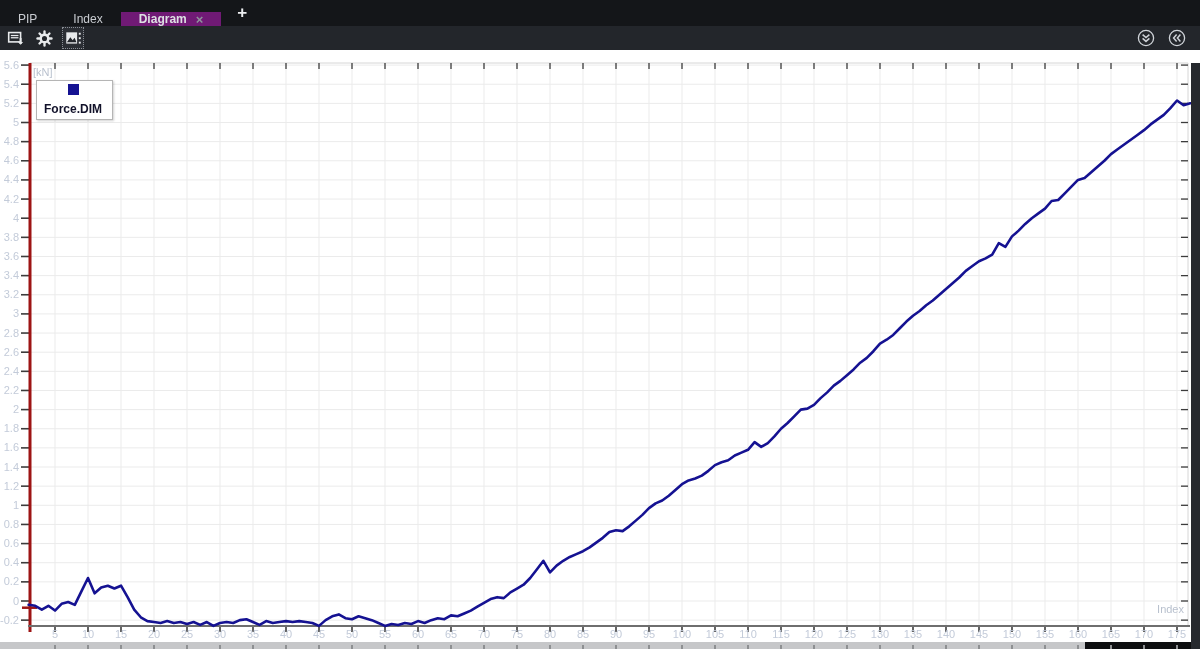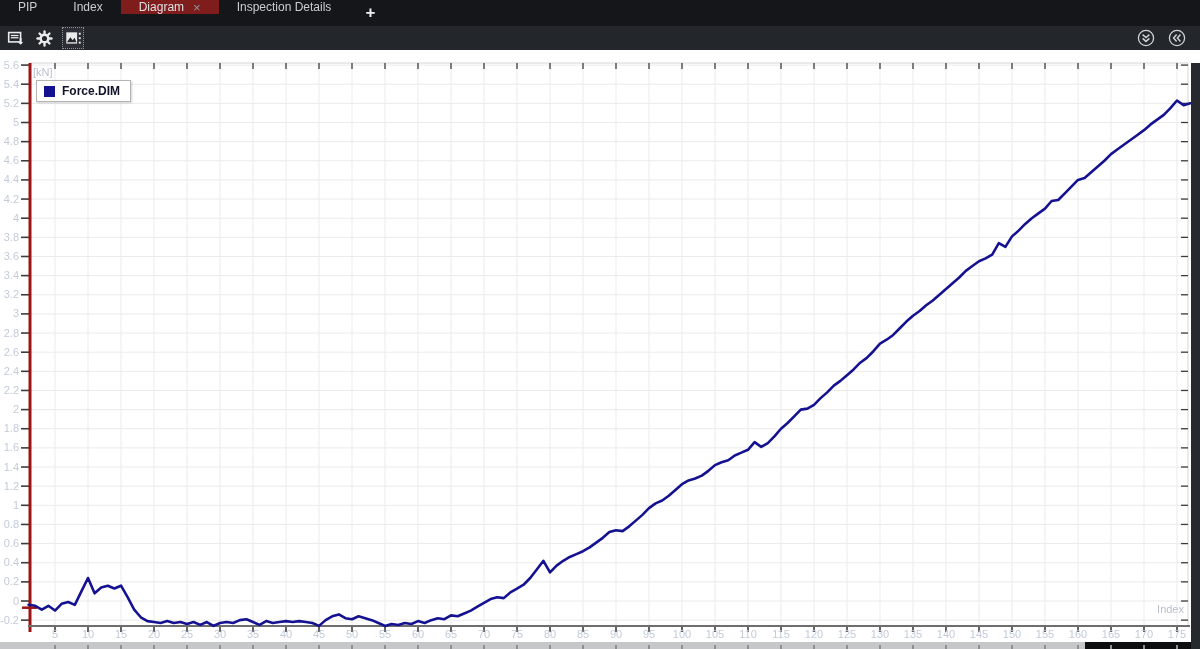--- a/index.html
+++ b/index.html
@@ -3,67 +3,64 @@
 <meta charset="utf-8">
 <style>
   * { box-sizing: border-box; margin: 0; padding: 0; }
   html,body { width:1200px; height:649px; overflow:hidden; background:#ffffff;
               font-family:"Liberation Sans", sans-serif; }
 
   
   .tabbar { height:26px; background:#141619; display:flex; align-items:stretch;
             font-size:12px; color:#c9ccd1; user-select:none; }
   .tab { padding:0 18px; display:flex; align-items:center; gap:9px; cursor:default; white-space:nowrap; }
-  .tab.active { background:#7f1d1d; color:#dde0e3; }
+  .tab.active { background:#701a75; color:#dde0e3;font-weight:bold; }
   .tab .close { color:#8f959d; font-size:13px; line-height:1; }
   .add-tab { background:none; border:none; color:#eceef0; font-size:17px; font-weight:bold;
              padding:0 16px; line-height:26px; cursor:default; }
 
   
   .toolbar { height:24px; background:#23262b; display:flex; align-items:center;
              padding:0 4px; gap:7px; }
   .tbtn { width:22px; height:22px; display:flex; align-items:center; justify-content:center;
           background:transparent; border:1px solid transparent; }
   .tbtn.selected { border:1px dotted #8a8e95; background:#2b2e34; }
   .toolbar-right { margin-left:auto; display:flex; align-items:center; gap:9px; padding-right:8px; }
 
   
   .chart-panel { position:relative; height:599px; background:#ffffff; }
   #chart { position:absolute; left:0; top:0; }
   #chart text { font-family:"Liberation Sans", sans-serif; }
 
   .legend { position:absolute; left:36px; top:30px; background:#ffffff;
             border:1px solid #b5b5b5; box-shadow:1px 1px 2px rgba(0,0,0,.18);
             padding:3px 10px 3px 7px; display:flex; align-items:center; gap:7px;
-            font-size:12px; font-weight:bold; color:#12122a; }
+            font-size:12px; font-weight:bold; color:#12122a;flex-direction:column; }
   .legend .swatch { width:11px; height:11px; display:inline-block; background:#151292; }
 
   .ruler { position:absolute; left:0; right:0; bottom:0; height:7px; background:#c6c7c9; }
   .ruler .rtick { position:absolute; bottom:0; width:2px; height:4px; background:#8e9092; }
   .ruler .rdark { position:absolute; left:1085px; right:0; top:0; bottom:0; background:#0d0e10; }
 
   .side-strip { position:absolute; right:0; top:13px; bottom:0; width:9px; background:#26292e; }
 </style>
 </head>
 <body>
 
 <div class="tabbar">
-  <div id="tabs" style="display:flex;align-items:flex-start;">
+  <div id="tabs" style="display:flex;align-items:flex-end;">
       <div class="tab">
         <span>PIP</span>
       </div>
       <div class="tab">
         <span>Index</span>
       </div>
       <div class="tab active">
         <span>Diagram</span>
         <span class="close">×</span>
-      </div>
-      <div class="tab">
-        <span>Inspection Details</span>
       </div>
     </div>
   <button class="add-tab">+</button>
 </div>
 
 <div class="toolbar">
   <button class="tbtn">
     <svg width="17" height="17" viewBox="0 0 16 16">
       <rect x="1.6" y="2.4" width="11.2" height="8.8" fill="none" stroke="#e8eaec" stroke-width="1.5"></rect>
       <line x1="3.6" y1="5.2" x2="10.8" y2="5.2" stroke="#e8eaec" stroke-width="1.2"></line>

